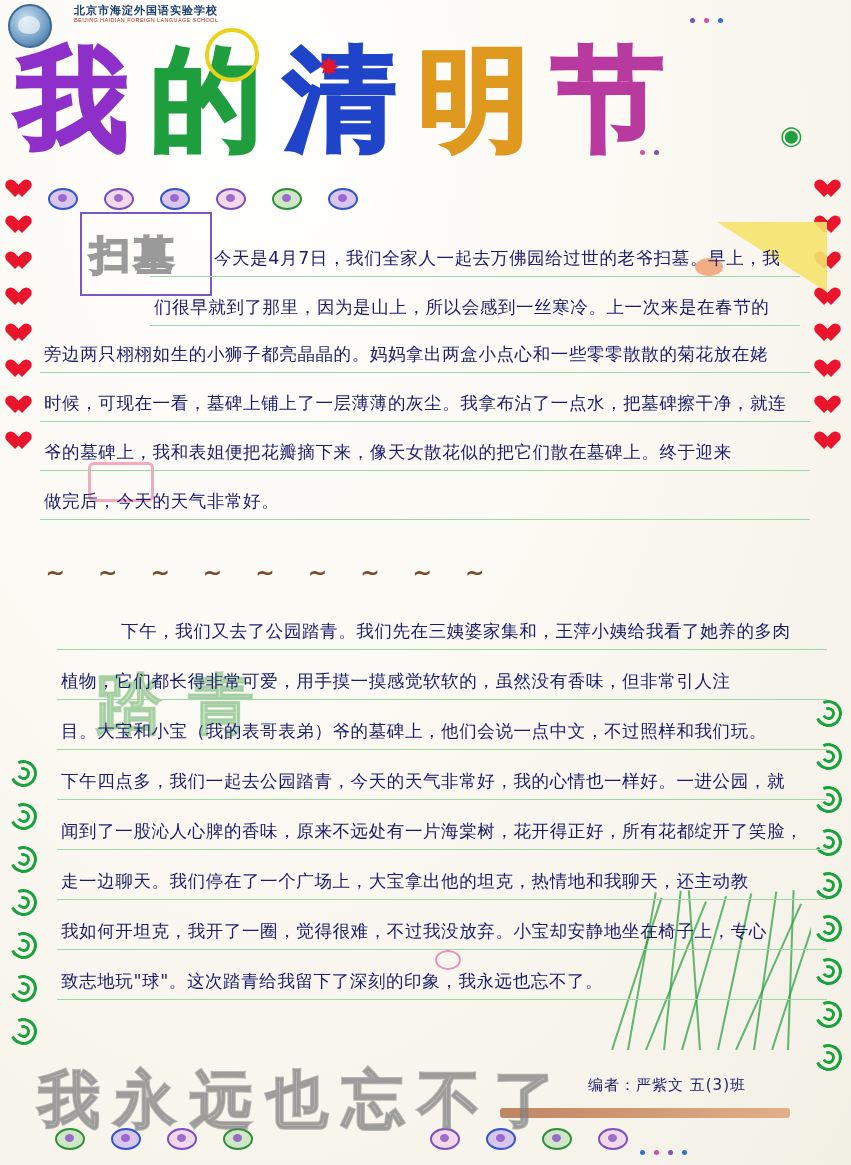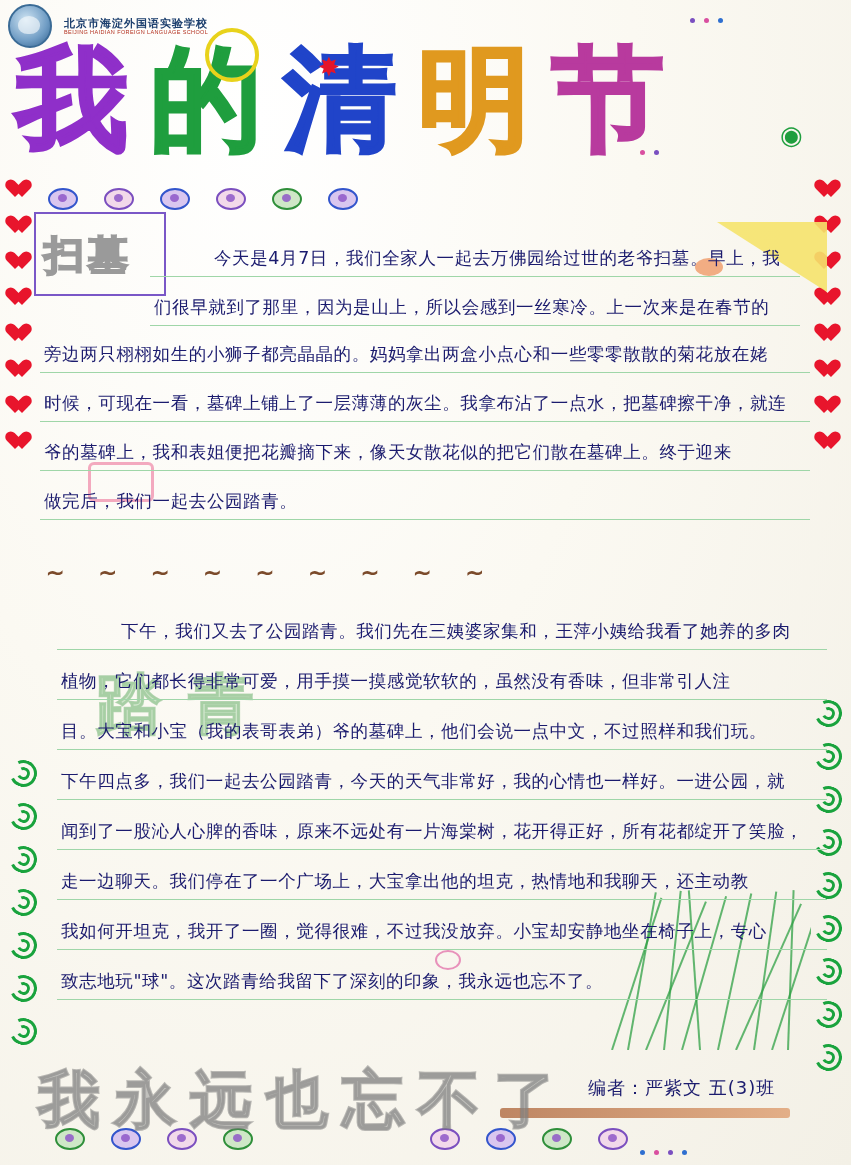--- a/index.html
+++ b/index.html
@@ -8,21 +8,21 @@
     position:relative;width:851px;height:1165px;overflow:hidden;
     background:#fdfcf7;
   }
   
   .paper-tint{
     position:absolute;inset:0;
     background:
       radial-gradient(ellipse at 30% 10%, #ffffff 0%, #fbf9f2 45%, #f3f0e6 100%);
   }
   
-  .school-head{position:absolute;left:8px;top:4px;display:flex;align-items:center;gap:12px;}
+  .school-head{position:absolute;left:8px;top:4px;display:flex;align-items:flex-start;gap:22px;}
   .crest{
     width:40px;height:40px;border-radius:50%;
     background:radial-gradient(circle at 40% 35%,#cfe4f3 0%,#6f9cc4 60%,#2e5d8a 100%);
     border:2px solid #3a6b96;position:relative;
   }
   .crest:after{
     content:"";position:absolute;left:8px;top:10px;width:22px;height:18px;
     background:#f2f7fb;border-radius:50% 50% 45% 45%;opacity:.65;
   }
   .school-text{line-height:1.15;}
@@ -94,21 +94,21 @@
   .tc-5{color:#b83a9e;-webkit-text-stroke-color:#b83a9e;}
   .title .gap{width:18px;}
   .ring-yellow{
     position:absolute;left:205px;top:28px;width:46px;height:46px;border:4px solid #e8d21b;border-radius:50%;
   }
   .star-red{position:absolute;left:318px;top:52px;color:#e4152a;font-size:26px;}
   .scribble{position:absolute;left:780px;top:120px;color:#1f9e3e;font-size:26px;}
 
   
   .label-box{
-    position:absolute;border:2.5px solid #7a57c7;
+    position:absolute;border:2.5px solid #7a57c7;margin-left:46px;
   }
   .label-saomu{left:34px;top:212px;width:128px;height:80px;}
   .label-saomu .txt{
     position:absolute;left:8px;top:14px;font-size:40px;font-weight:bold;
     color:#c9c9c9;-webkit-text-stroke:2px #9a9a9a;font-family:"DejaVu Sans",sans-serif;
     letter-spacing:4px;
   }
   .watermark-ta{
     position:absolute;left:96px;top:660px;font-size:66px;font-weight:bold;
     color:rgba(150,205,150,.45);font-family:"DejaVu Sans",sans-serif;letter-spacing:26px;
@@ -161,21 +161,21 @@
     position:absolute;bottom:0;width:2px;height:160px;background:#2fa044;
     transform-origin:bottom center;opacity:.75;
   }
   
   .brown-bar{
     position:absolute;left:500px;top:1108px;width:290px;height:10px;
     background:linear-gradient(90deg,#b4724a,#e0a377);border-radius:3px;opacity:.85;
   }
   .pink-flower{position:absolute;left:435px;top:950px;width:22px;height:16px;border:2px solid #e892bb;border-radius:50%;}
   .author{
-    position:absolute;left:588px;top:1076px;font-size:18px;color:#1b1b6e;
+    position:absolute;left:588px;top:1076px;font-size:15px;color:#1b1b6e;
     font-family:"DejaVu Sans",sans-serif;letter-spacing:1px;
   }
 </style>
 </head>
 <body>
 
 <div class="page">
   <div class="paper-tint"></div>
 
   <div class="school-head">
@@ -315,21 +315,21 @@
     <div class="line">
         <div class="txt">旁边两只栩栩如生的小狮子都亮晶晶的。妈妈拿出两盒小点心和一些零零散散的菊花放在姥</div>
       </div>
     <div class="line">
         <div class="txt">时候，可现在一看，墓碑上铺上了一层薄薄的灰尘。我拿布沾了一点水，把墓碑擦干净，就连</div>
       </div>
     <div class="line">
         <div class="txt">爷的墓碑上，我和表姐便把花瓣摘下来，像天女散花似的把它们散在墓碑上。终于迎来</div>
       </div>
     <div class="line">
-        <div class="txt">做完后，我们一起去公园踏青。</div>
+        <div class="txt">做完后，今天的天气非常好。</div>
       </div>
   </div>
 
   <div class="wave-divider">
     <span>∼</span>
     <span>∼</span>
     <span>∼</span>
     <span>∼</span>
     <span>∼</span>
     <span>∼</span>

